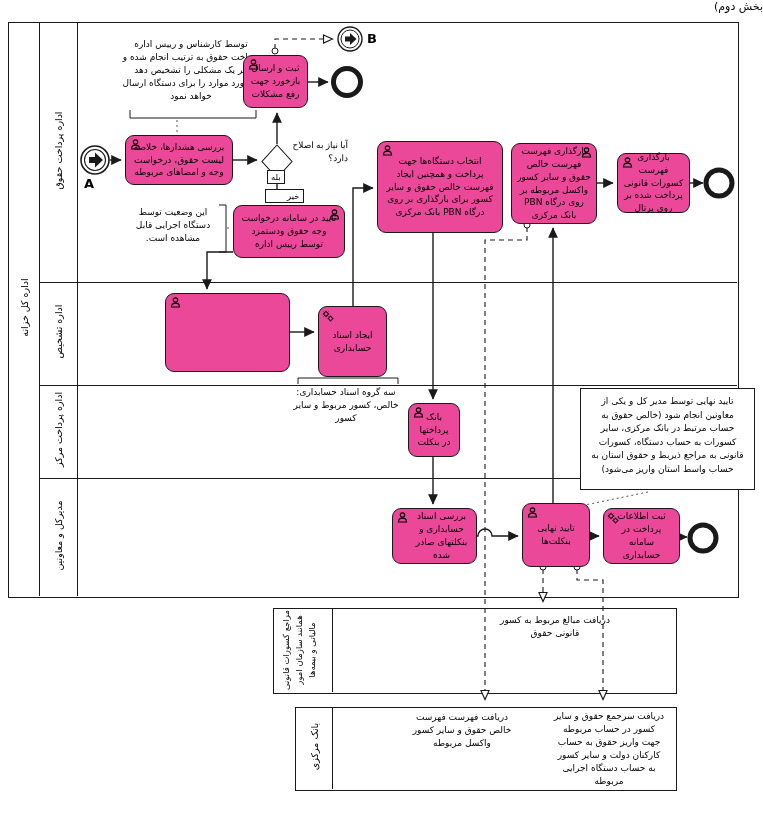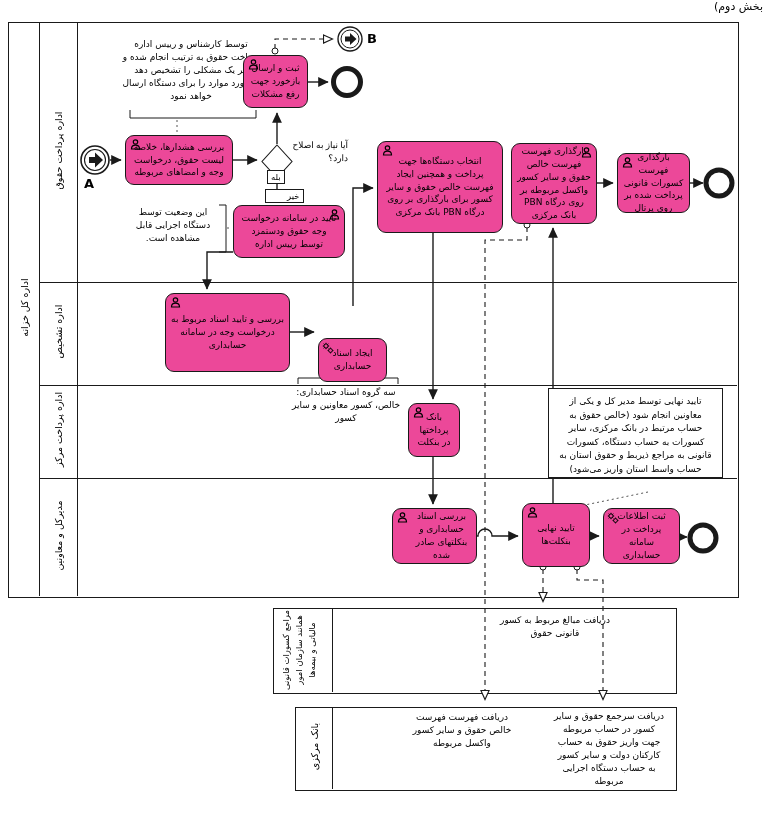--- a/index.html
+++ b/index.html
@@ -159,24 +159,23 @@
           <path d="M1.5 10 Q1.5 6.2 5.5 6.2 Q9.5 6.2 9.5 10 Z" fill="none" stroke="#000" stroke-width="1.2"></path>
         </svg></span>
     <span>تایید در سامانه درخواست وجه حقوق ودستمزد توسط رییس اداره</span>
   </div>
 
   <div class="task" style="left:165px;top:293px;width:125px;height:79px;">
     <span class="ticon tl"><svg width="11" height="11" viewBox="0 0 11 11">
           <circle cx="5.5" cy="3" r="2.2" fill="none" stroke="#000" stroke-width="1.2"></circle>
           <path d="M1.5 10 Q1.5 6.2 5.5 6.2 Q9.5 6.2 9.5 10 Z" fill="none" stroke="#000" stroke-width="1.2"></path>
         </svg></span>
-    <span>بررسی و تایید اسناد مربوط به درخواست وجه در سامانه حسابداری</span>
-  </div>
-
-  <div class="task" style="left:318px;top:306px;width:69px;height:44px;margin-top:32px;">
+  </div>
+
+  <div class="task" style="left:318px;top:306px;width:69px;height:71px;">
     <span class="ticon tl"><svg width="12" height="12" viewBox="0 0 12 12">
           <g stroke="#000" stroke-width="1" fill="none">
             <circle cx="4" cy="4" r="2.1"></circle>
             <path d="M4 0.8 V1.9 M4 6.1 V7.2 M0.8 4 H1.9 M6.1 4 H7.2 M1.7 1.7 L2.5 2.5 M5.5 5.5 L6.3 6.3 M6.3 1.7 L5.5 2.5 M2.5 5.5 L1.7 6.3"></path>
             <circle cx="8.5" cy="8.5" r="1.9"></circle>
             <path d="M8.5 5.6 V6.6 M8.5 10.4 V11.4 M5.6 8.5 H6.6 M10.4 8.5 H11.4"></path>
           </g>
         </svg></span>
     <span>ایجاد اسناد حسابداری</span>
   </div>
@@ -236,20 +235,20 @@
             <path d="M4 0.8 V1.9 M4 6.1 V7.2 M0.8 4 H1.9 M6.1 4 H7.2 M1.7 1.7 L2.5 2.5 M5.5 5.5 L6.3 6.3 M6.3 1.7 L5.5 2.5 M2.5 5.5 L1.7 6.3"></path>
             <circle cx="8.5" cy="8.5" r="1.9"></circle>
             <path d="M8.5 5.6 V6.6 M8.5 10.4 V11.4 M5.6 8.5 H6.6 M10.4 8.5 H11.4"></path>
           </g>
         </svg></span>
     <span>ثبت اطلاعات پرداخت در سامانه حسابداری</span>
   </div>
 
   <div class="note" style="left:122px;top:38px;width:138px;">توسط کارشناس و رییس اداره پرداخت حقوق به ترتیب انجام شده و هر یک مشکلی را تشخیص دهد بازخورد موارد را برای دستگاه ارسال خواهد نمود</div>
   <div class="note" style="left:128px;top:206px;width:90px;">این وضعیت توسط دستگاه اجرایی قابل مشاهده است.</div>
-  <div class="note" style="left:290px;top:386px;width:112px;">سه گروه اسناد حسابداری: خالص، کسور معاونین و سایر کسور</div>
-  <div class="notebox" style="left:548px;top:388px;width:175px;height:90px;text-align:center;">تایید نهایی توسط مدیر کل و یکی از معاونین انجام شود (خالص حقوق به حساب مرتبط در بانک مرکزی، سایر کسورات به حساب دستگاه، کسورات قانونی به مراجع ذیربط و حقوق استان به حساب واسط استان واریز می‌شود)</div>
+  <div class="note" style="left:290px;top:386px;width:112px;">سه گروه اسناد حسابداری: خالص، کسور مربوط و سایر کسور</div>
+  <div class="notebox" style="left:580px;top:388px;width:175px;height:102px;text-align:center;">تایید نهایی توسط مدیر کل و یکی از معاونین انجام شود (خالص حقوق به حساب مرتبط در بانک مرکزی، سایر کسورات به حساب دستگاه، کسورات قانونی به مراجع ذیربط و حقوق استان به حساب واسط استان واریز می‌شود)</div>
 
   <div class="note" style="left:500px;top:614px;width:110px;">دریافت مبالغ مربوط به کسور قانونی حقوق</div>
   <div class="note" style="left:408px;top:711px;width:108px;">دریافت فهرست فهرست خالص حقوق و سایر کسور واکسل مربوطه</div>
   <div class="note" style="left:553px;top:710px;width:112px;">دریافت سرجمع حقوق و سایر کسور در حساب مربوطه جهت واریز حقوق به حساب کارکنان دولت و سایر کسور به حساب دستگاه اجرایی مربوطه</div>
 
 </div>
 
 </body></html>

